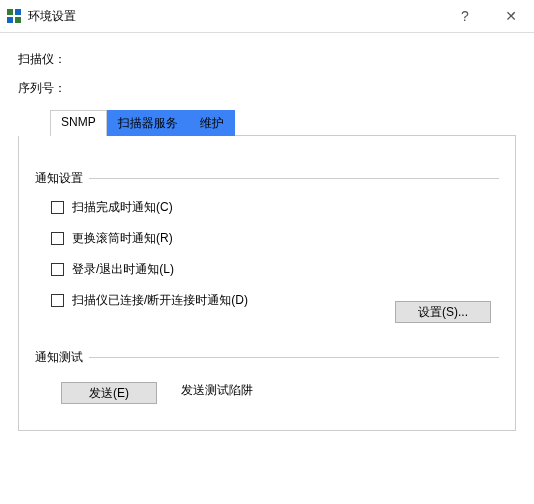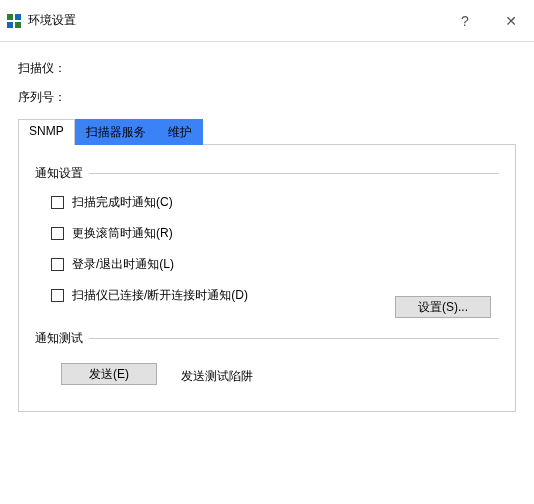--- a/index.html
+++ b/index.html
@@ -6,21 +6,21 @@
   html, body { margin:0; padding:0; }
   body {
     font-family: "Microsoft YaHei", "Segoe UI", sans-serif;
     font-size: 12px;
     color: #000;
     background: #fff;
     width: 534px;
     height: 504px;
   }
   .titlebar {
-    height: 42px;
+    height: 33px;
     display: flex;
     align-items: center;
     border-bottom: 1px solid #ddd;
     background: #fff;
     padding-left: 6px;
   }
   .titlebar .app-icon {
     width: 16px; height: 16px;
     margin-right: 6px;
     display:flex; align-items:center; justify-content:center;
@@ -32,20 +32,21 @@
     display:flex; align-items:center; justify-content:center;
     color:#555;
     font-size: 14px;
   }
   .content { padding: 10px 18px 0 18px; }
   .info-row { margin: 8px 0 12px 0; }
   .tabs {
     display:flex;
     border-bottom: 1px solid #ccc;
     margin-top: 10px;
+    margin-left: 32px;
   }
   .tab {
     padding: 4px 10px;
     border: 1px solid transparent;
     border-bottom: none;
     color:#000;
     position: relative;
     top: 1px;
     background:#3b82f6;
   }
@@ -55,21 +56,21 @@
   }
   .tab:not(.active) { cursor:pointer; }
   .panel {
     border: 1px solid #ccc;
     border-top: none;
     padding: 14px 16px 20px 16px;
   }
   .group {
     position: relative;
     border-top: 1px solid #ccc;
-    margin-top: 14px;
+    margin-top: 28px;
     padding: 14px 4px 6px 10px;
   }
   .group .legend {
     position: absolute;
     top: -9px; left: 0;
     background: #fff;
     padding-right: 6px;
     color:#000;
   }
   .group-row { display:flex;align-items:flex-end; }
@@ -94,21 +95,21 @@
     justify-content:center;
     padding: 0 16px;
     cursor:pointer;
   }
   .settings-btn-wrap {
     display:flex; align-items:center;
     padding-right: 4px;
   }
   .test-area {
     display:flex;
-    align-items:flex-end;
+    align-items:flex-start;
     gap: 24px;
     padding: 10px 0 0 16px;
   }
 </style>
 </head>
 <body>
 
 <div class="titlebar">
   <span class="app-icon">
     <svg width="16" height="16" viewBox="0 0 16 16">

